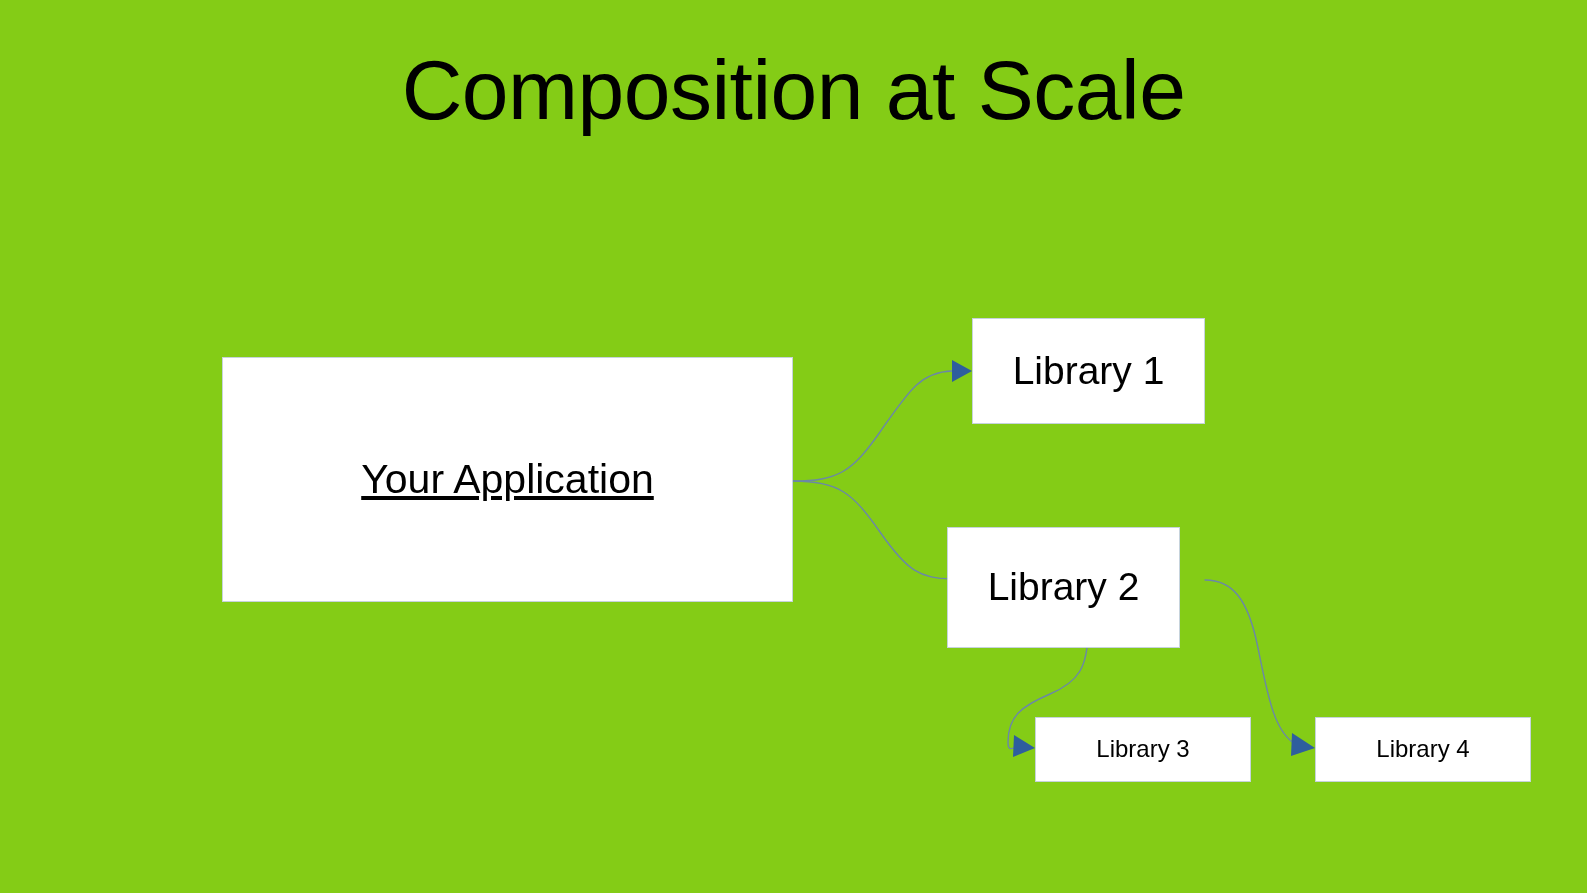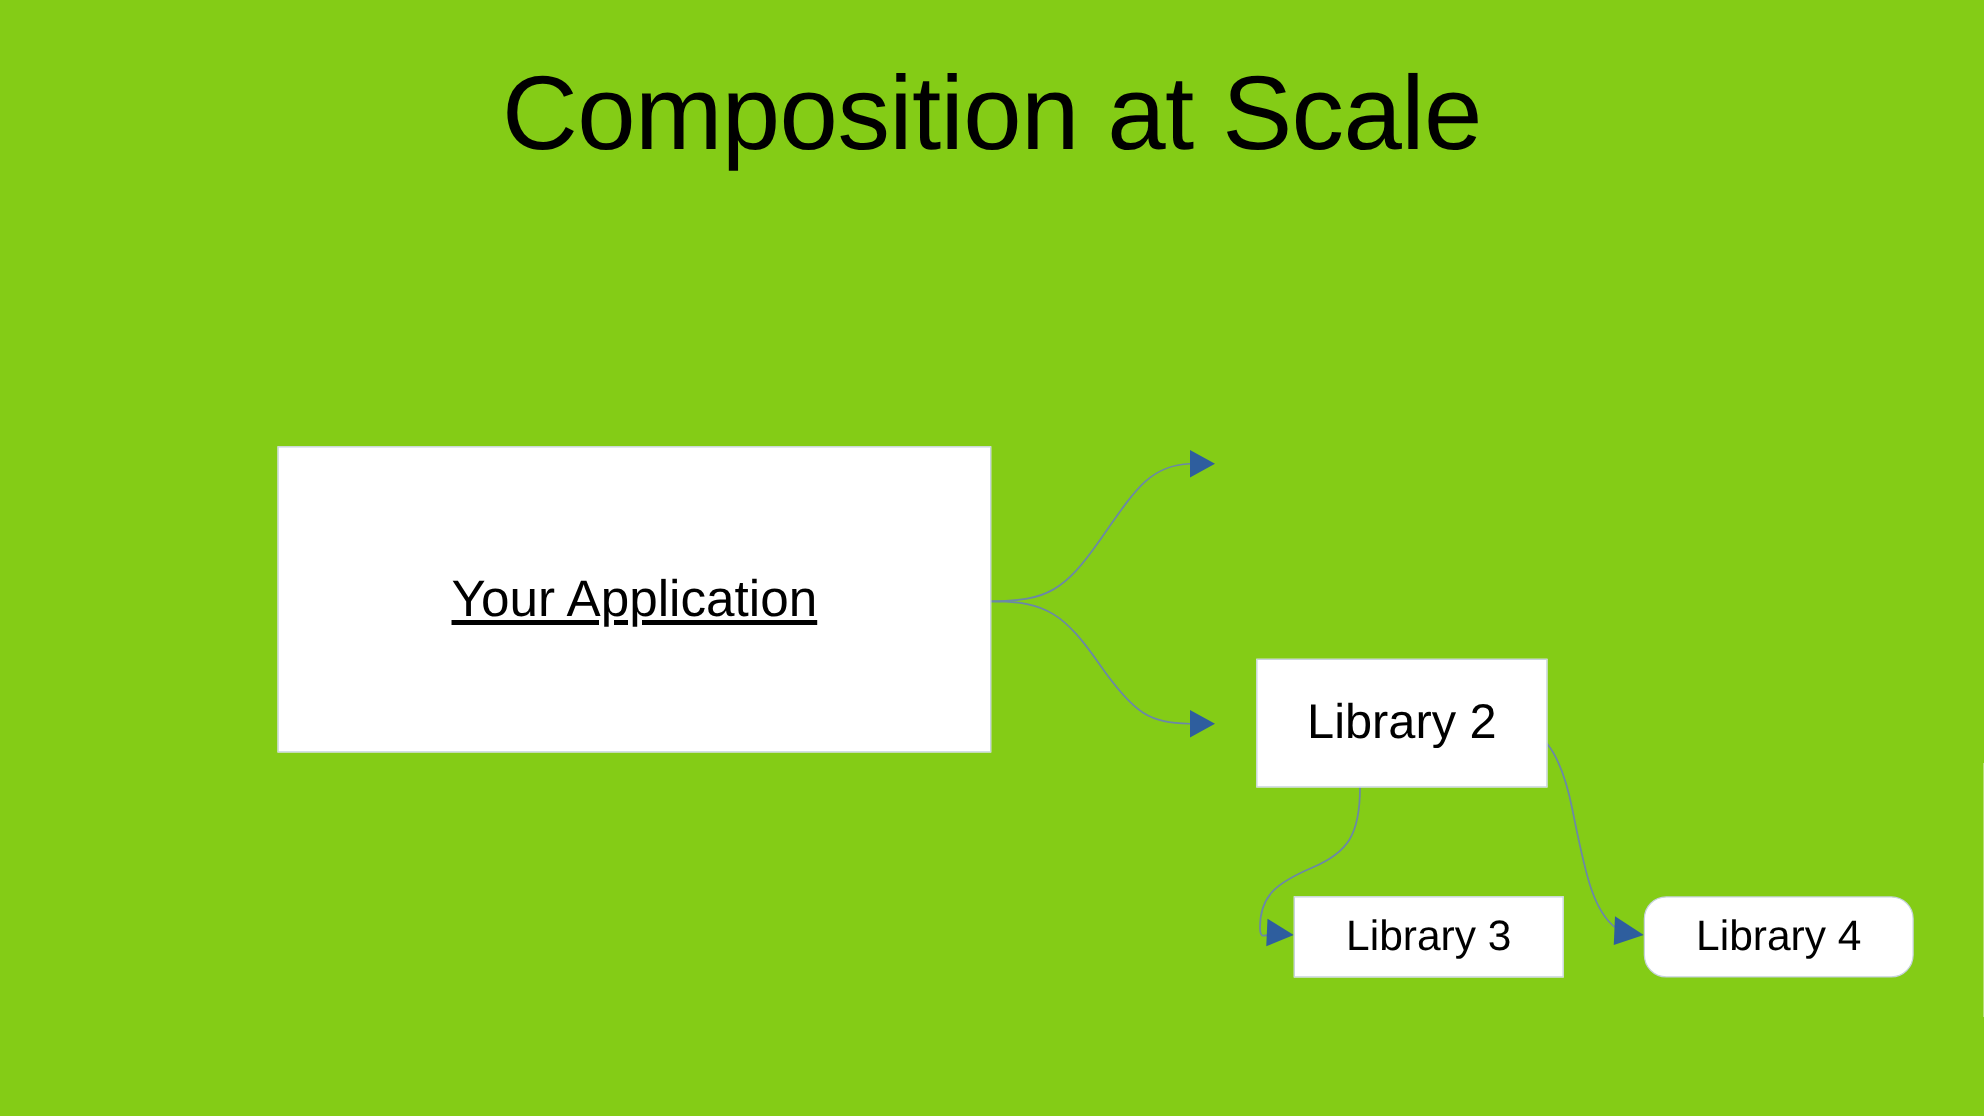--- a/index.html
+++ b/index.html
@@ -70,43 +70,42 @@
   }
   .node-app .node-label { font-size: 41px; text-decoration: underline; }
 
   .node-lib1 {
     left: 972px;
     top: 318px;
     width: 233px;
     height: 106px;
   }
   .node-lib2 {
-    left: 1005px;
+    left: 947px;
     top: 527px;
     width: 233px;
-    height: 103px;
+    height: 121px;
   }
   .node-lib1 .node-label,
   .node-lib2 .node-label { font-size: 39px; }
 
   .node-lib3 {
     left: 1035px;
     top: 717px;
     width: 216px;
     height: 65px;
   }
   .node-lib4 {
     left: 1315px;
     top: 717px;
     width: 216px;
     height: 65px;
-    border-radius: 18px;
   }
   .node-lib3 .node-label,
-  .node-lib4 .node-label { font-size: 34px; }
+  .node-lib4 .node-label { font-size: 24px; }
 </style>
 </head>
 <body>
 
 <div id="slide">
 
   <div class="slide-title">Composition at Scale</div>
 
   <svg class="edge-layer" width="1587" height="893" viewBox="0 0 1587 893" xmlns="http://www.w3.org/2000/svg">
 
@@ -120,20 +119,23 @@
     <polygon points="1014,735 1035,748 1013,757" fill="#2e5e9e"></polygon>
 
     <path d="M 1205,580 C 1232,580 1248,598 1258,648 C 1268,698 1275,734 1297,745" fill="none" stroke="#6b87a8" stroke-width="1.4" stroke-linecap="round"></path>
     <polygon points="1292,733 1315,748 1291,756" fill="#2e5e9e"></polygon>
   </svg>
 
   <div class="node node-app">
     <span class="node-label">Your Application</span>
   </div>
 
+  <div class="node node-lib1">
+    <span class="node-label">Library 1</span>
+  </div>
 
   <div class="node node-lib2">
     <span class="node-label">Library 2</span>
   </div>
 
   <div class="node node-lib3">
     <span class="node-label">Library 3</span>
   </div>
 
   <div class="node node-lib4">

